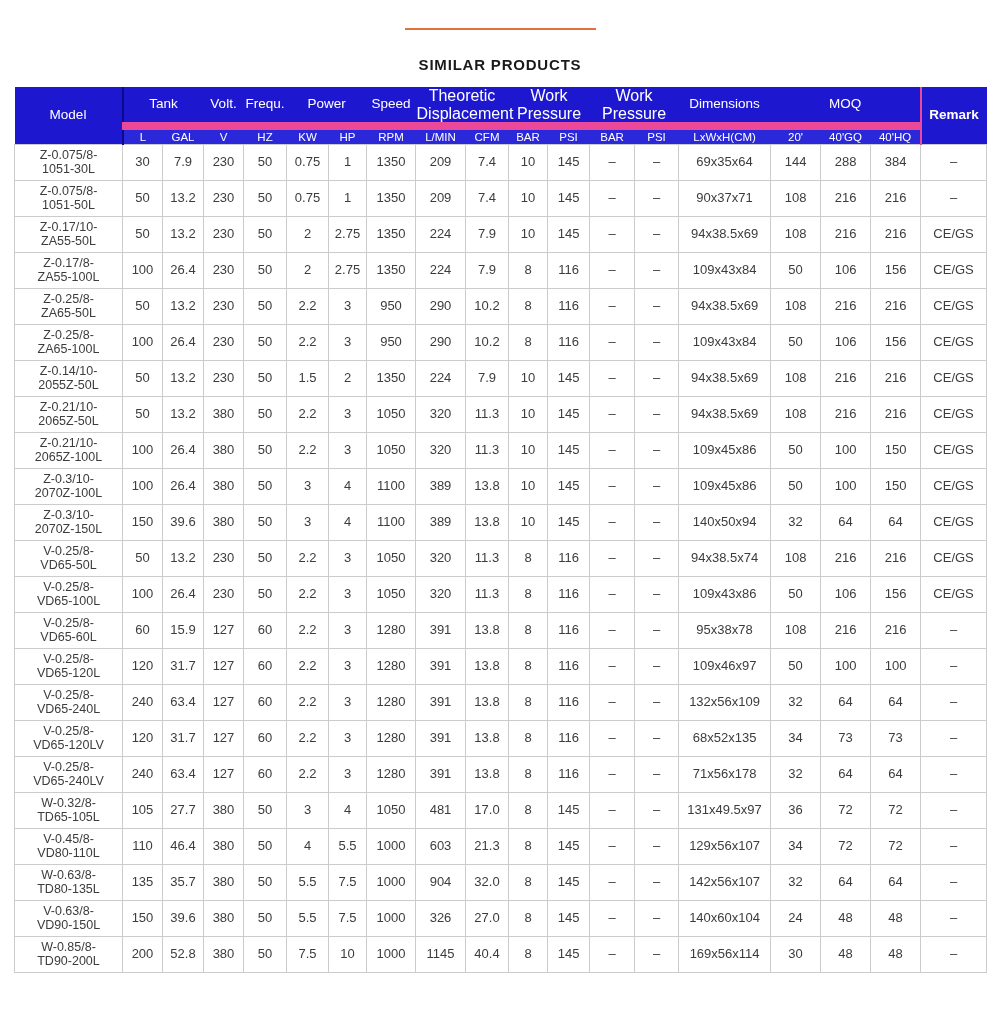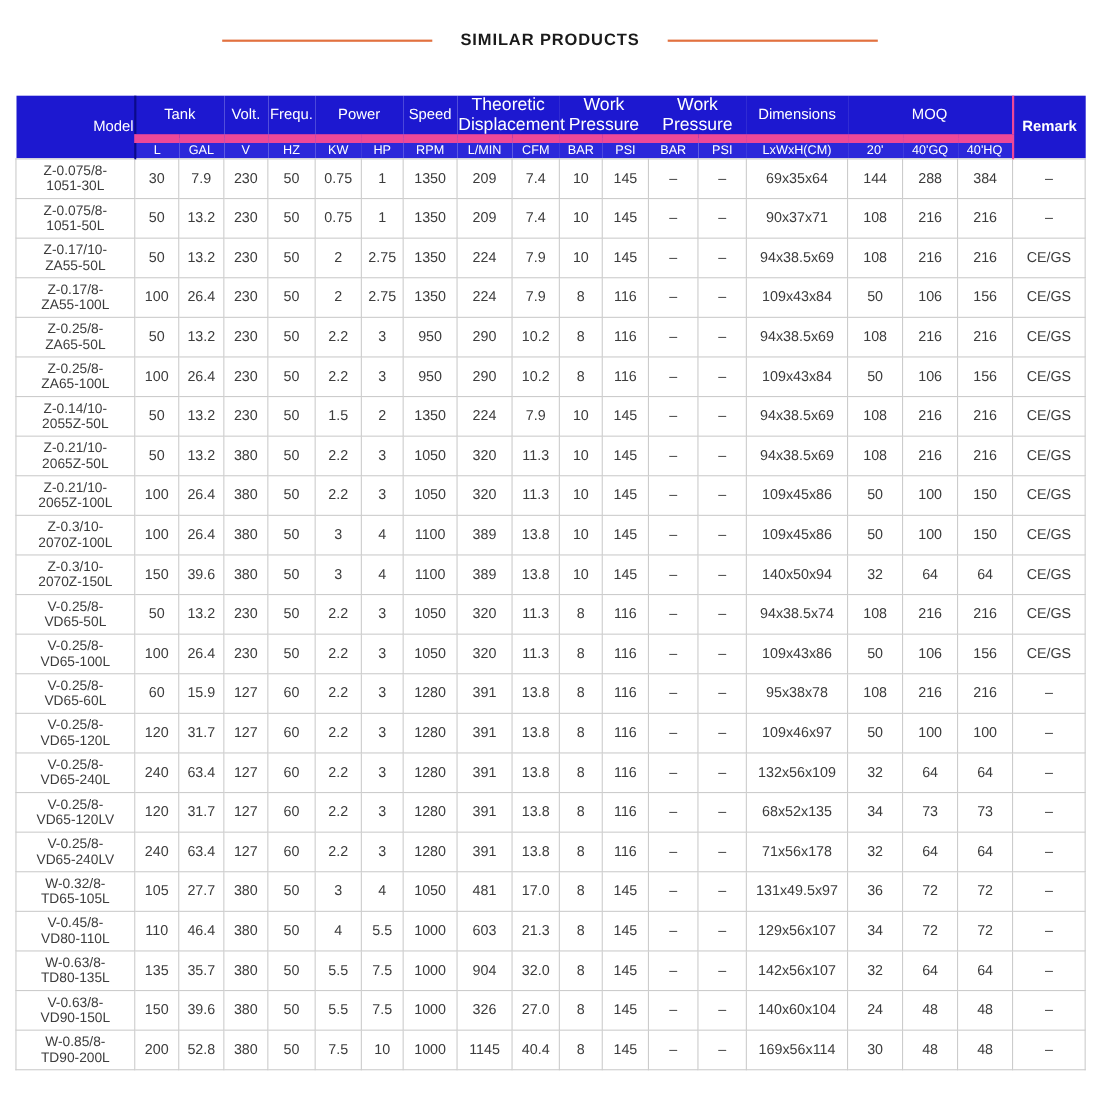--- a/index.html
+++ b/index.html
@@ -7,20 +7,21 @@
   body {
     width: 1000px; height: 1014px;
     font-family: "Liberation Sans", "DejaVu Sans", sans-serif;
     position: relative;
     overflow: hidden;
   }
   .title-wrap {
     position: absolute; top: 28px; left: 0; width: 1000px;
     display: flex; align-items: center; justify-content: center;
     gap: 26px;
+    flex-direction: column;
   }
   .title-line {
     height: 2px; width: 191px; background: #e2713f;
   }
   .page-title {
     font-size: 15px; font-weight: bold; color: #1a1a1a;
     letter-spacing: 0.8px; white-space: nowrap;
   }
   table.spec {
     position: absolute; left: 14px; top: 87px;
@@ -32,21 +33,20 @@
   }
   tr.main-header th { height: 38px; font-size: 13.5px; line-height: 1.1; }
   tr.main-header th.group-th { border-bottom: 8px solid #ec4899; padding: 0 1px; text-align: center; }
   tr.main-header th.small-group { font-size: 16px; }
   tr.sub-header th {
     height: 18px; font-size: 11.5px; background: #2b28da; padding: 0 1px;
   }
   th.model-th {
     font-size: 14.5px;
     border-right: 2px solid #0a0a8a;
-    text-align: right;
   }
   th.remark-th {
     font-size: 13.5px;
     border-left: 2px solid #ec4899;
     font-weight: bold;
   }
   tbody td {
     background: #ffffff; border: 1px solid #cccccc;
     color: #3c3c3c; font-size: 13px; text-align: center;
     vertical-align: middle; height: 36px; padding: 0 1px;

